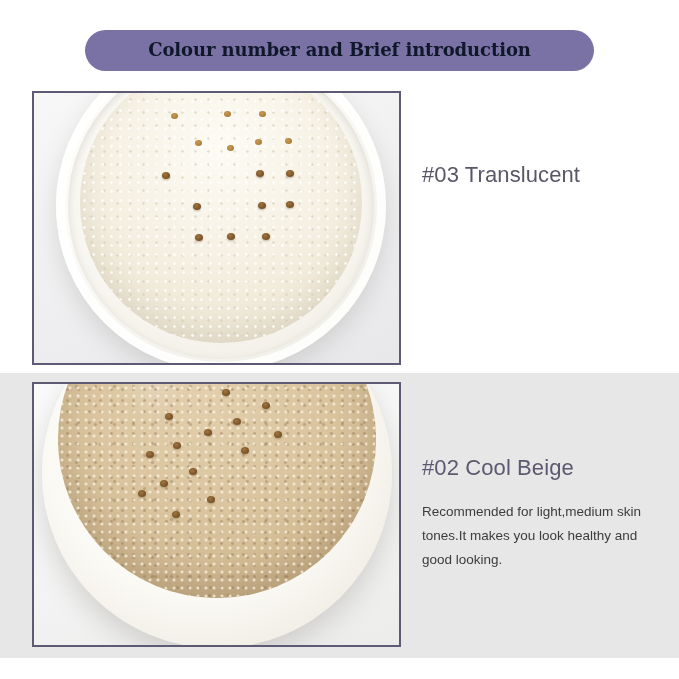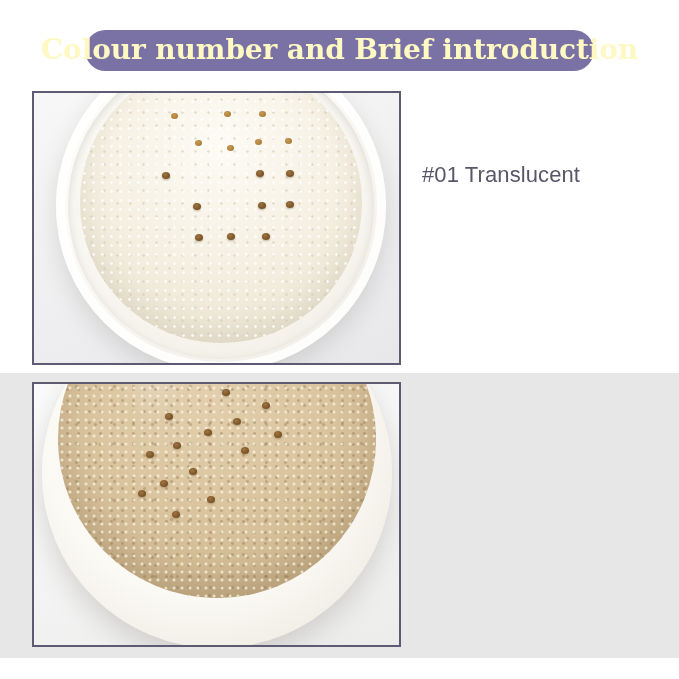--- a/index.html
+++ b/index.html
@@ -56,23 +56,23 @@
     border-radius: 21px;
     background: #7a72a4;
     display: flex;
     align-items: center;
     justify-content: center;
     box-sizing: border-box;
   }
   .title-text {
     font-family: "DejaVu Serif", "Liberation Serif", serif;
     font-weight: bold;
-    font-size: 28px;
+    font-size: 18px;
     letter-spacing: -0.1px;
-    color: #fef9c3;
+    color: #0f172a;
     white-space: nowrap;
     line-height: 1;
     padding-bottom: 1px;
   }
 
   
   .photo-frame {
     position: absolute;
     border: 2px solid #5d5a73;
     box-sizing: border-box;
@@ -284,21 +284,21 @@
         <span class="hole dark" style="left:224px; top:109px;"></span>
         <span class="hole dark" style="left:252px; top:108px;"></span>
         <span class="hole dark" style="left:161px; top:141px;"></span>
         <span class="hole dark" style="left:193px; top:140px;"></span>
         <span class="hole dark" style="left:228px; top:140px;"></span>
       </div>
     </div>
   </div>
 
   <div class="text-block one">
-    <h2 class="swatch-heading">#01 Translucent</h2>
+    <h2 class="swatch-heading">#03 Translucent</h2>
   </div>
 
   <div class="photo-frame two">
     <div class="photo-inner">
       <div class="scene-two"></div>
       <div class="jar-two"></div>
       <div class="powder-two"></div>
       <div class="holes-two">
         <span class="hole dark" style="left:188px; top:5px;"></span>
         <span class="hole dark" style="left:228px; top:18px;"></span>
@@ -311,14 +311,18 @@
         <span class="hole dark" style="left:112px; top:67px;"></span>
         <span class="hole dark" style="left:155px; top:84px;"></span>
         <span class="hole dark" style="left:126px; top:96px;"></span>
         <span class="hole dark" style="left:138px; top:127px;"></span>
         <span class="hole dark" style="left:104px; top:106px;"></span>
         <span class="hole dark" style="left:173px; top:112px;"></span>
       </div>
     </div>
   </div>
 
+  <div class="text-block two">
+    <h2 class="swatch-heading">#02 Cool Beige</h2>
+    <p class="swatch-desc">Recommended for light,medium skin tones.It makes you look healthy and good looking.</p>
+  </div>
 
 </div>
 
 </body></html>

